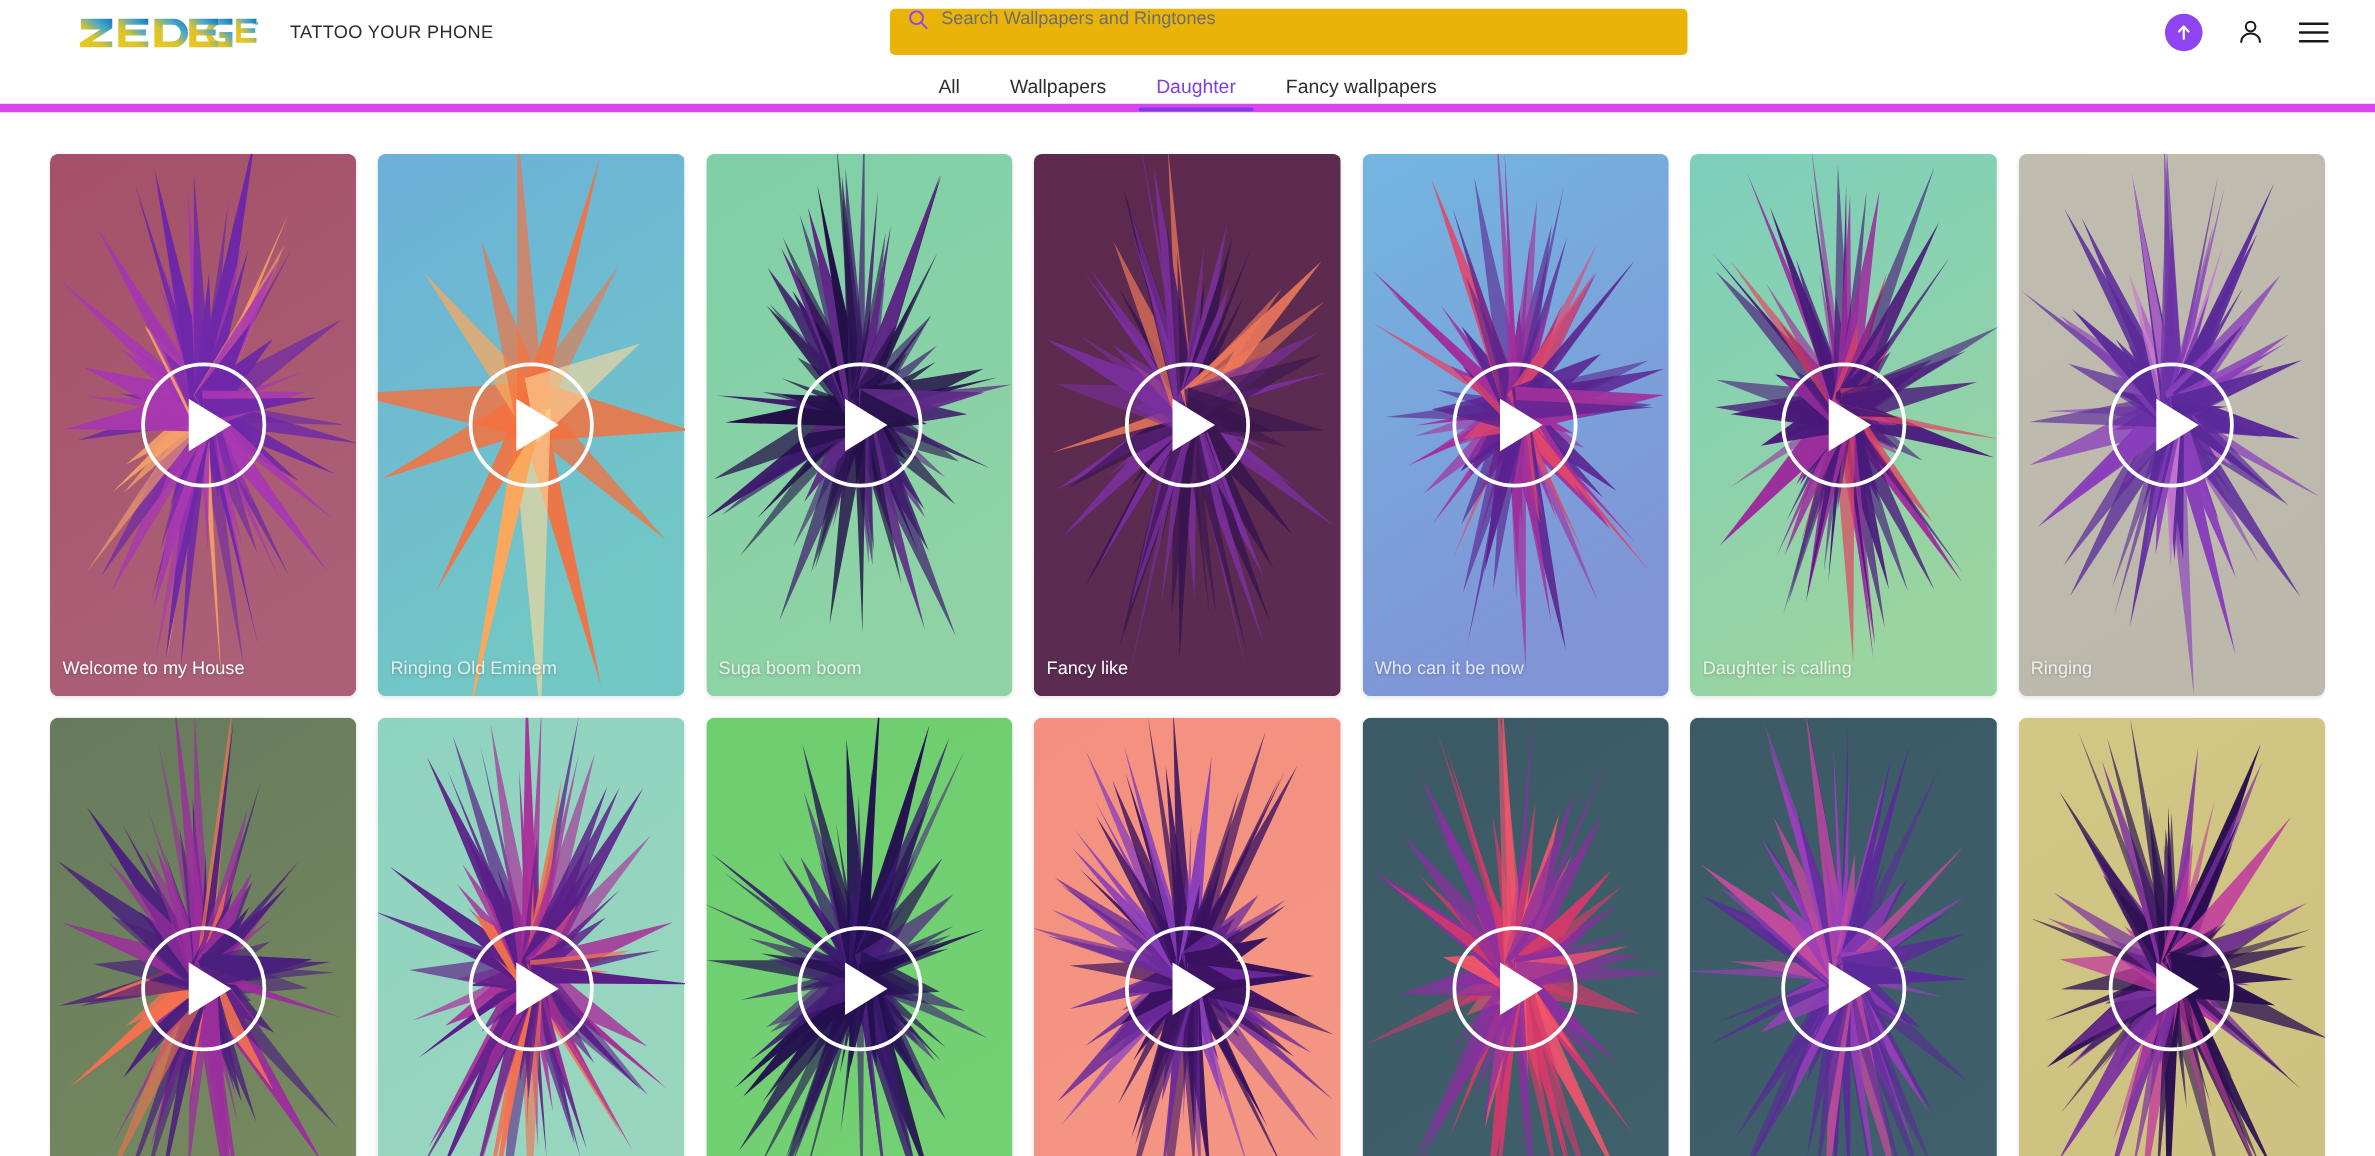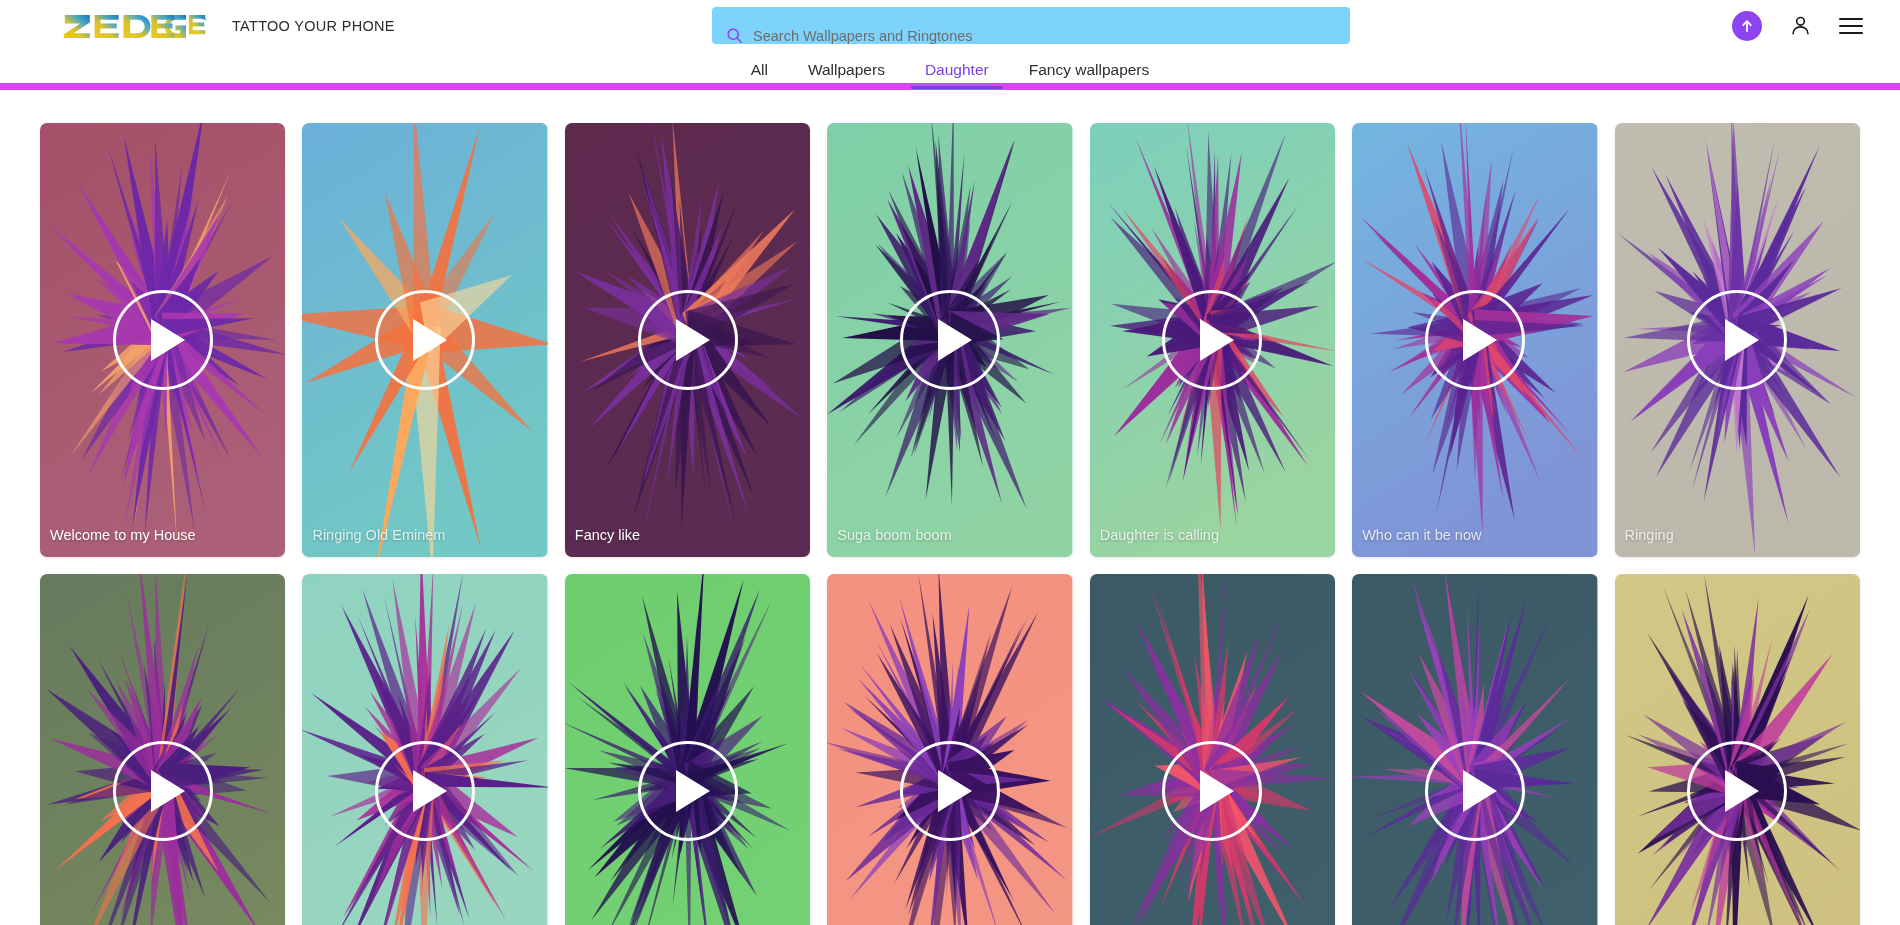--- a/index.html
+++ b/index.html
@@ -45,25 +45,25 @@
   .search-wrap {
     position: absolute;
     left: 712px;
     top: 7px;
     width: 638px;
     height: 37px;
   }
   .search-box {
     width: 100%;
     height: 100%;
-    background: #7dd3fc;
+    background: #eab308;
     border: none;
     border-radius: 4px;
     display: flex;
-    align-items: flex-end;
+    align-items: flex-start;
     padding-left: 14px;
   }
   .search-icon { flex: 0 0 auto; display:block; width:17px; height:17px; }
   .search-input {
     border: none;
     outline: none;
     background: transparent;
     font-family: "Liberation Sans", sans-serif;
     font-size: 14.5px;
     color: #5e5e5e;
@@ -392,20 +392,115 @@
         </div>
         <div class="play">
           <span class="tri"></span>
         </div>
         <div class="card-title faded">Ringing Old Eminem</div>
       </div>
       <div class="card">
         <div class="card-art">
           <svg viewBox="0 0 100 110" preserveAspectRatio="none">
             <defs>
+              <linearGradient id="bg3" x1="0" y1="0" x2="0.35" y2="1">
+                <stop offset="0%" stop-color="#7fcfa8"></stop>
+                <stop offset="100%" stop-color="#8fd3a5"></stop>
+              </linearGradient>
+            </defs>
+            <rect width="100" height="110" fill="url(#bg3)"></rect>
+            <path d="M49.9 56.4 L85.1 52.8 L50.1 47.6 Z" fill="#3d1a6b" opacity="0.87"></path>
+            <path d="M48.8 56.6 L82.4 62.4 L51.2 47.4 Z" fill="#221046" opacity="0.59"></path>
+            <path d="M49.1 54.4 L77.9 65.6 L50.9 49.6 Z" fill="#5e2a86" opacity="0.64"></path>
+            <path d="M49.7 53.3 L92.4 63.7 L50.3 50.7 Z" fill="#3d1a6b" opacity="0.85"></path>
+            <path d="M48.4 55.3 L81.2 71.1 L51.6 48.7 Z" fill="#221046" opacity="0.69"></path>
+            <path d="M48.0 55.8 L65.0 61.9 L52.0 48.2 Z" fill="#221046" opacity="0.91"></path>
+            <path d="M47.6 55.0 L71.4 73.8 L52.4 49.0 Z" fill="#5e2a86" opacity="0.74"></path>
+            <path d="M47.9 54.7 L71.2 72.2 L52.1 49.3 Z" fill="#3d1a6b" opacity="0.86"></path>
+            <path d="M46.8 55.1 L72.5 80.5 L53.2 48.9 Z" fill="#3d1a6b" opacity="0.85"></path>
+            <path d="M48.9 52.9 L69.1 80.8 L51.1 51.1 Z" fill="#3d1a6b" opacity="1.00"></path>
+            <path d="M46.8 54.8 L81.4 97.9 L53.2 49.2 Z" fill="#3d1a6b" opacity="0.71"></path>
+            <path d="M47.0 53.8 L71.3 96.5 L53.0 50.2 Z" fill="#5e2a86" opacity="0.90"></path>
+            <path d="M48.7 52.6 L57.4 70.6 L51.3 51.4 Z" fill="#221046" opacity="0.83"></path>
+            <path d="M47.4 53.3 L63.6 87.2 L52.6 50.7 Z" fill="#221046" opacity="0.70"></path>
+            <path d="M48.4 52.6 L55.0 69.1 L51.6 51.4 Z" fill="#5e2a86" opacity="0.67"></path>
+            <path d="M45.9 52.7 L54.2 83.5 L54.1 51.3 Z" fill="#3d1a6b" opacity="0.68"></path>
+            <path d="M46.8 52.4 L51.8 70.6 L53.2 51.6 Z" fill="#5e2a86" opacity="0.86"></path>
+            <path d="M47.3 52.6 L54.7 80.6 L52.7 51.4 Z" fill="#3d1a6b" opacity="0.64"></path>
+            <path d="M47.1 52.3 L53.0 83.3 L52.9 51.7 Z" fill="#5e2a86" opacity="0.59"></path>
+            <path d="M47.9 52.1 L50.9 97.1 L52.1 51.9 Z" fill="#221046" opacity="0.81"></path>
+            <path d="M46.6 51.0 L40.2 95.4 L53.4 53.0 Z" fill="#221046" opacity="0.82"></path>
+            <path d="M48.5 51.4 L43.3 73.5 L51.5 52.6 Z" fill="#3d1a6b" opacity="0.59"></path>
+            <path d="M47.2 50.4 L35.5 84.1 L52.8 53.6 Z" fill="#221046" opacity="0.59"></path>
+            <path d="M49.1 51.6 L41.1 76.2 L50.9 52.4 Z" fill="#5e2a86" opacity="0.85"></path>
+            <path d="M47.0 49.7 L23.8 94.7 L53.0 54.3 Z" fill="#3d1a6b" opacity="0.72"></path>
+            <path d="M47.2 50.3 L34.2 84.9 L52.8 53.7 Z" fill="#221046" opacity="0.65"></path>
+            <path d="M48.3 50.8 L40.6 68.1 L51.7 53.2 Z" fill="#3d1a6b" opacity="0.74"></path>
+            <path d="M47.9 50.0 L28.3 79.8 L52.1 54.0 Z" fill="#3d1a6b" opacity="0.60"></path>
+            <path d="M48.6 49.6 L10.9 81.6 L51.4 54.4 Z" fill="#221046" opacity="0.60"></path>
+            <path d="M47.5 49.0 L31.9 70.6 L52.5 55.0 Z" fill="#5e2a86" opacity="0.95"></path>
+            <path d="M48.7 49.6 L31.6 65.0 L51.3 54.4 Z" fill="#3d1a6b" opacity="0.66"></path>
+            <path d="M49.2 50.5 L16.6 73.9 L50.8 53.5 Z" fill="#221046" opacity="0.89"></path>
+            <path d="M48.9 49.2 L5.0 73.3 L51.1 54.8 Z" fill="#3d1a6b" opacity="0.69"></path>
+            <path d="M48.8 48.7 L-0.0 73.9 L51.2 55.3 Z" fill="#3d1a6b" opacity="0.97"></path>
+            <path d="M49.0 47.8 L2.4 66.0 L51.0 56.2 Z" fill="#221046" opacity="0.74"></path>
+            <path d="M49.3 48.8 L33.4 56.6 L50.7 55.2 Z" fill="#5e2a86" opacity="0.83"></path>
+            <path d="M50.1 50.1 L32.0 51.2 L49.9 53.9 Z" fill="#221046" opacity="0.70"></path>
+            <path d="M49.8 48.7 L6.3 54.5 L50.2 55.3 Z" fill="#221046" opacity="1.00"></path>
+            <path d="M50.1 50.8 L3.6 49.0 L49.9 53.2 Z" fill="#3d1a6b" opacity="0.97"></path>
+            <path d="M50.2 50.1 L18.3 48.3 L49.8 53.9 Z" fill="#3d1a6b" opacity="0.73"></path>
+            <path d="M50.3 49.2 L24.6 48.8 L49.7 54.8 Z" fill="#221046" opacity="0.87"></path>
+            <path d="M50.2 50.9 L24.6 45.5 L49.8 53.1 Z" fill="#221046" opacity="0.74"></path>
+            <path d="M51.5 48.5 L29.7 41.3 L48.5 55.5 Z" fill="#221046" opacity="0.68"></path>
+            <path d="M51.5 49.3 L19.7 30.8 L48.5 54.7 Z" fill="#221046" opacity="0.82"></path>
+            <path d="M51.6 49.3 L20.6 30.4 L48.4 54.7 Z" fill="#3d1a6b" opacity="0.59"></path>
+            <path d="M52.7 48.9 L28.1 27.8 L47.3 55.1 Z" fill="#3d1a6b" opacity="1.00"></path>
+            <path d="M52.7 48.5 L20.0 23.1 L47.3 55.5 Z" fill="#3d1a6b" opacity="0.87"></path>
+            <path d="M52.7 49.3 L24.4 19.1 L47.3 54.7 Z" fill="#5e2a86" opacity="0.98"></path>
+            <path d="M52.5 49.5 L35.2 33.5 L47.5 54.5 Z" fill="#221046" opacity="0.89"></path>
+            <path d="M52.7 49.6 L25.0 17.0 L47.3 54.4 Z" fill="#221046" opacity="0.63"></path>
+            <path d="M53.1 50.1 L30.4 12.3 L46.9 53.9 Z" fill="#3d1a6b" opacity="0.68"></path>
+            <path d="M51.9 51.3 L38.1 11.8 L48.1 52.7 Z" fill="#221046" opacity="0.80"></path>
+            <path d="M53.9 50.0 L33.1 10.8 L46.1 54.0 Z" fill="#5e2a86" opacity="1.00"></path>
+            <path d="M52.6 51.0 L36.2 6.3 L47.4 53.0 Z" fill="#221046" opacity="0.98"></path>
+            <path d="M53.5 51.5 L44.2 4.5 L46.5 52.5 Z" fill="#221046" opacity="0.76"></path>
+            <path d="M53.5 51.6 L45.4 3.0 L46.5 52.4 Z" fill="#3d1a6b" opacity="0.73"></path>
+            <path d="M51.8 51.7 L42.3 -3.0 L48.2 52.3 Z" fill="#221046" opacity="0.66"></path>
+            <path d="M51.5 52.2 L56.0 7.4 L48.5 51.8 Z" fill="#3d1a6b" opacity="0.83"></path>
+            <path d="M51.7 52.1 L51.6 -8.2 L48.3 51.9 Z" fill="#3d1a6b" opacity="0.70"></path>
+            <path d="M54.0 53.5 L58.4 24.8 L46.0 50.5 Z" fill="#3d1a6b" opacity="0.60"></path>
+            <path d="M52.8 52.8 L58.5 15.8 L47.2 51.2 Z" fill="#221046" opacity="0.59"></path>
+            <path d="M52.1 52.7 L60.2 14.5 L47.9 51.3 Z" fill="#5e2a86" opacity="0.96"></path>
+            <path d="M52.9 54.1 L76.6 4.4 L47.1 49.9 Z" fill="#221046" opacity="0.83"></path>
+            <path d="M51.2 52.8 L62.5 27.2 L48.8 51.2 Z" fill="#5e2a86" opacity="0.94"></path>
+            <path d="M51.6 53.5 L68.9 27.8 L48.4 50.5 Z" fill="#221046" opacity="0.68"></path>
+            <path d="M52.8 53.9 L76.3 4.2 L47.2 50.1 Z" fill="#5e2a86" opacity="0.97"></path>
+            <path d="M53.1 54.6 L61.8 34.6 L46.9 49.4 Z" fill="#221046" opacity="0.65"></path>
+            <path d="M51.2 53.2 L75.4 20.0 L48.8 50.8 Z" fill="#221046" opacity="0.76"></path>
+            <path d="M52.4 55.6 L73.4 32.7 L47.6 48.4 Z" fill="#3d1a6b" opacity="0.63"></path>
+            <path d="M52.2 55.6 L65.5 40.3 L47.8 48.4 Z" fill="#221046" opacity="0.59"></path>
+            <path d="M50.5 52.8 L73.1 33.1 L49.5 51.2 Z" fill="#221046" opacity="0.80"></path>
+            <path d="M51.0 54.4 L75.3 38.9 L49.0 49.6 Z" fill="#3d1a6b" opacity="0.68"></path>
+            <path d="M50.6 53.8 L74.9 42.2 L49.4 50.2 Z" fill="#221046" opacity="0.80"></path>
+            <path d="M50.7 56.3 L90.4 43.6 L49.3 47.7 Z" fill="#221046" opacity="0.84"></path>
+            <path d="M50.2 54.5 L99.6 46.8 L49.8 49.5 Z" fill="#5e2a86" opacity="0.74"></path>
+            <path d="M50.1 53.1 L95.1 45.3 L49.9 50.9 Z" fill="#221046" opacity="0.89"></path>
+            <path d="M50.3 56.4 L90.7 48.4 L49.7 47.6 Z" fill="#5e2a86" opacity="0.91"></path>
+            <path d="M49.6 56.1 L71.9 54.8 L50.4 47.9 Z" fill="#221046" opacity="0.85"></path>
+          </svg>
+        </div>
+        <div class="play">
+          <span class="tri"></span>
+        </div>
+        <div class="card-title faded">Suga boom boom</div>
+      </div>
+      <div class="card">
+        <div class="card-art">
+          <svg viewBox="0 0 100 110" preserveAspectRatio="none">
+            <defs>
               <linearGradient id="bg4" x1="0" y1="0" x2="0.35" y2="1">
                 <stop offset="0%" stop-color="#5e2a4e"></stop>
                 <stop offset="100%" stop-color="#5b2b52"></stop>
               </linearGradient>
             </defs>
             <rect width="100" height="110" fill="url(#bg4)"></rect>
             <path d="M49.7 53.4 L76.3 60.2 L50.3 50.6 Z" fill="#7b2fa0" opacity="0.90"></path>
             <path d="M49.5 56.0 L78.2 56.4 L50.5 48.0 Z" fill="#3a1650" opacity="0.84"></path>
             <path d="M48.9 54.7 L97.8 75.5 L51.1 49.3 Z" fill="#7b2fa0" opacity="0.77"></path>
             <path d="M49.4 53.8 L85.5 67.7 L50.6 50.2 Z" fill="#7b2fa0" opacity="0.63"></path>
@@ -487,110 +582,110 @@
         </div>
         <div class="play">
           <span class="tri"></span>
         </div>
         <div class="card-title">Fancy like</div>
       </div>
       <div class="card">
         <div class="card-art">
           <svg viewBox="0 0 100 110" preserveAspectRatio="none">
             <defs>
-              <linearGradient id="bg3" x1="0" y1="0" x2="0.35" y2="1">
-                <stop offset="0%" stop-color="#7fcfa8"></stop>
-                <stop offset="100%" stop-color="#8fd3a5"></stop>
+              <linearGradient id="bg5" x1="0" y1="0" x2="0.35" y2="1">
+                <stop offset="0%" stop-color="#73b6e0"></stop>
+                <stop offset="100%" stop-color="#8094d6"></stop>
               </linearGradient>
             </defs>
-            <rect width="100" height="110" fill="url(#bg3)"></rect>
-            <path d="M49.9 56.4 L85.1 52.8 L50.1 47.6 Z" fill="#3d1a6b" opacity="0.87"></path>
-            <path d="M48.8 56.6 L82.4 62.4 L51.2 47.4 Z" fill="#221046" opacity="0.59"></path>
-            <path d="M49.1 54.4 L77.9 65.6 L50.9 49.6 Z" fill="#5e2a86" opacity="0.64"></path>
-            <path d="M49.7 53.3 L92.4 63.7 L50.3 50.7 Z" fill="#3d1a6b" opacity="0.85"></path>
-            <path d="M48.4 55.3 L81.2 71.1 L51.6 48.7 Z" fill="#221046" opacity="0.69"></path>
-            <path d="M48.0 55.8 L65.0 61.9 L52.0 48.2 Z" fill="#221046" opacity="0.91"></path>
-            <path d="M47.6 55.0 L71.4 73.8 L52.4 49.0 Z" fill="#5e2a86" opacity="0.74"></path>
-            <path d="M47.9 54.7 L71.2 72.2 L52.1 49.3 Z" fill="#3d1a6b" opacity="0.86"></path>
-            <path d="M46.8 55.1 L72.5 80.5 L53.2 48.9 Z" fill="#3d1a6b" opacity="0.85"></path>
-            <path d="M48.9 52.9 L69.1 80.8 L51.1 51.1 Z" fill="#3d1a6b" opacity="1.00"></path>
-            <path d="M46.8 54.8 L81.4 97.9 L53.2 49.2 Z" fill="#3d1a6b" opacity="0.71"></path>
-            <path d="M47.0 53.8 L71.3 96.5 L53.0 50.2 Z" fill="#5e2a86" opacity="0.90"></path>
-            <path d="M48.7 52.6 L57.4 70.6 L51.3 51.4 Z" fill="#221046" opacity="0.83"></path>
-            <path d="M47.4 53.3 L63.6 87.2 L52.6 50.7 Z" fill="#221046" opacity="0.70"></path>
-            <path d="M48.4 52.6 L55.0 69.1 L51.6 51.4 Z" fill="#5e2a86" opacity="0.67"></path>
-            <path d="M45.9 52.7 L54.2 83.5 L54.1 51.3 Z" fill="#3d1a6b" opacity="0.68"></path>
-            <path d="M46.8 52.4 L51.8 70.6 L53.2 51.6 Z" fill="#5e2a86" opacity="0.86"></path>
-            <path d="M47.3 52.6 L54.7 80.6 L52.7 51.4 Z" fill="#3d1a6b" opacity="0.64"></path>
-            <path d="M47.1 52.3 L53.0 83.3 L52.9 51.7 Z" fill="#5e2a86" opacity="0.59"></path>
-            <path d="M47.9 52.1 L50.9 97.1 L52.1 51.9 Z" fill="#221046" opacity="0.81"></path>
-            <path d="M46.6 51.0 L40.2 95.4 L53.4 53.0 Z" fill="#221046" opacity="0.82"></path>
-            <path d="M48.5 51.4 L43.3 73.5 L51.5 52.6 Z" fill="#3d1a6b" opacity="0.59"></path>
-            <path d="M47.2 50.4 L35.5 84.1 L52.8 53.6 Z" fill="#221046" opacity="0.59"></path>
-            <path d="M49.1 51.6 L41.1 76.2 L50.9 52.4 Z" fill="#5e2a86" opacity="0.85"></path>
-            <path d="M47.0 49.7 L23.8 94.7 L53.0 54.3 Z" fill="#3d1a6b" opacity="0.72"></path>
-            <path d="M47.2 50.3 L34.2 84.9 L52.8 53.7 Z" fill="#221046" opacity="0.65"></path>
-            <path d="M48.3 50.8 L40.6 68.1 L51.7 53.2 Z" fill="#3d1a6b" opacity="0.74"></path>
-            <path d="M47.9 50.0 L28.3 79.8 L52.1 54.0 Z" fill="#3d1a6b" opacity="0.60"></path>
-            <path d="M48.6 49.6 L10.9 81.6 L51.4 54.4 Z" fill="#221046" opacity="0.60"></path>
-            <path d="M47.5 49.0 L31.9 70.6 L52.5 55.0 Z" fill="#5e2a86" opacity="0.95"></path>
-            <path d="M48.7 49.6 L31.6 65.0 L51.3 54.4 Z" fill="#3d1a6b" opacity="0.66"></path>
-            <path d="M49.2 50.5 L16.6 73.9 L50.8 53.5 Z" fill="#221046" opacity="0.89"></path>
-            <path d="M48.9 49.2 L5.0 73.3 L51.1 54.8 Z" fill="#3d1a6b" opacity="0.69"></path>
-            <path d="M48.8 48.7 L-0.0 73.9 L51.2 55.3 Z" fill="#3d1a6b" opacity="0.97"></path>
-            <path d="M49.0 47.8 L2.4 66.0 L51.0 56.2 Z" fill="#221046" opacity="0.74"></path>
-            <path d="M49.3 48.8 L33.4 56.6 L50.7 55.2 Z" fill="#5e2a86" opacity="0.83"></path>
-            <path d="M50.1 50.1 L32.0 51.2 L49.9 53.9 Z" fill="#221046" opacity="0.70"></path>
-            <path d="M49.8 48.7 L6.3 54.5 L50.2 55.3 Z" fill="#221046" opacity="1.00"></path>
-            <path d="M50.1 50.8 L3.6 49.0 L49.9 53.2 Z" fill="#3d1a6b" opacity="0.97"></path>
-            <path d="M50.2 50.1 L18.3 48.3 L49.8 53.9 Z" fill="#3d1a6b" opacity="0.73"></path>
-            <path d="M50.3 49.2 L24.6 48.8 L49.7 54.8 Z" fill="#221046" opacity="0.87"></path>
-            <path d="M50.2 50.9 L24.6 45.5 L49.8 53.1 Z" fill="#221046" opacity="0.74"></path>
-            <path d="M51.5 48.5 L29.7 41.3 L48.5 55.5 Z" fill="#221046" opacity="0.68"></path>
-            <path d="M51.5 49.3 L19.7 30.8 L48.5 54.7 Z" fill="#221046" opacity="0.82"></path>
-            <path d="M51.6 49.3 L20.6 30.4 L48.4 54.7 Z" fill="#3d1a6b" opacity="0.59"></path>
-            <path d="M52.7 48.9 L28.1 27.8 L47.3 55.1 Z" fill="#3d1a6b" opacity="1.00"></path>
-            <path d="M52.7 48.5 L20.0 23.1 L47.3 55.5 Z" fill="#3d1a6b" opacity="0.87"></path>
-            <path d="M52.7 49.3 L24.4 19.1 L47.3 54.7 Z" fill="#5e2a86" opacity="0.98"></path>
-            <path d="M52.5 49.5 L35.2 33.5 L47.5 54.5 Z" fill="#221046" opacity="0.89"></path>
-            <path d="M52.7 49.6 L25.0 17.0 L47.3 54.4 Z" fill="#221046" opacity="0.63"></path>
-            <path d="M53.1 50.1 L30.4 12.3 L46.9 53.9 Z" fill="#3d1a6b" opacity="0.68"></path>
-            <path d="M51.9 51.3 L38.1 11.8 L48.1 52.7 Z" fill="#221046" opacity="0.80"></path>
-            <path d="M53.9 50.0 L33.1 10.8 L46.1 54.0 Z" fill="#5e2a86" opacity="1.00"></path>
-            <path d="M52.6 51.0 L36.2 6.3 L47.4 53.0 Z" fill="#221046" opacity="0.98"></path>
-            <path d="M53.5 51.5 L44.2 4.5 L46.5 52.5 Z" fill="#221046" opacity="0.76"></path>
-            <path d="M53.5 51.6 L45.4 3.0 L46.5 52.4 Z" fill="#3d1a6b" opacity="0.73"></path>
-            <path d="M51.8 51.7 L42.3 -3.0 L48.2 52.3 Z" fill="#221046" opacity="0.66"></path>
-            <path d="M51.5 52.2 L56.0 7.4 L48.5 51.8 Z" fill="#3d1a6b" opacity="0.83"></path>
-            <path d="M51.7 52.1 L51.6 -8.2 L48.3 51.9 Z" fill="#3d1a6b" opacity="0.70"></path>
-            <path d="M54.0 53.5 L58.4 24.8 L46.0 50.5 Z" fill="#3d1a6b" opacity="0.60"></path>
-            <path d="M52.8 52.8 L58.5 15.8 L47.2 51.2 Z" fill="#221046" opacity="0.59"></path>
-            <path d="M52.1 52.7 L60.2 14.5 L47.9 51.3 Z" fill="#5e2a86" opacity="0.96"></path>
-            <path d="M52.9 54.1 L76.6 4.4 L47.1 49.9 Z" fill="#221046" opacity="0.83"></path>
-            <path d="M51.2 52.8 L62.5 27.2 L48.8 51.2 Z" fill="#5e2a86" opacity="0.94"></path>
-            <path d="M51.6 53.5 L68.9 27.8 L48.4 50.5 Z" fill="#221046" opacity="0.68"></path>
-            <path d="M52.8 53.9 L76.3 4.2 L47.2 50.1 Z" fill="#5e2a86" opacity="0.97"></path>
-            <path d="M53.1 54.6 L61.8 34.6 L46.9 49.4 Z" fill="#221046" opacity="0.65"></path>
-            <path d="M51.2 53.2 L75.4 20.0 L48.8 50.8 Z" fill="#221046" opacity="0.76"></path>
-            <path d="M52.4 55.6 L73.4 32.7 L47.6 48.4 Z" fill="#3d1a6b" opacity="0.63"></path>
-            <path d="M52.2 55.6 L65.5 40.3 L47.8 48.4 Z" fill="#221046" opacity="0.59"></path>
-            <path d="M50.5 52.8 L73.1 33.1 L49.5 51.2 Z" fill="#221046" opacity="0.80"></path>
-            <path d="M51.0 54.4 L75.3 38.9 L49.0 49.6 Z" fill="#3d1a6b" opacity="0.68"></path>
-            <path d="M50.6 53.8 L74.9 42.2 L49.4 50.2 Z" fill="#221046" opacity="0.80"></path>
-            <path d="M50.7 56.3 L90.4 43.6 L49.3 47.7 Z" fill="#221046" opacity="0.84"></path>
-            <path d="M50.2 54.5 L99.6 46.8 L49.8 49.5 Z" fill="#5e2a86" opacity="0.74"></path>
-            <path d="M50.1 53.1 L95.1 45.3 L49.9 50.9 Z" fill="#221046" opacity="0.89"></path>
-            <path d="M50.3 56.4 L90.7 48.4 L49.7 47.6 Z" fill="#5e2a86" opacity="0.91"></path>
-            <path d="M49.6 56.1 L71.9 54.8 L50.4 47.9 Z" fill="#221046" opacity="0.85"></path>
+            <rect width="100" height="110" fill="url(#bg5)"></rect>
+            <path d="M49.6 54.2 L69.1 56.8 L50.4 49.8 Z" fill="#a3309c" opacity="0.93"></path>
+            <path d="M49.1 55.2 L72.2 59.6 L50.9 48.8 Z" fill="#a3309c" opacity="0.67"></path>
+            <path d="M48.8 55.1 L82.9 68.4 L51.2 48.9 Z" fill="#5a2390" opacity="0.90"></path>
+            <path d="M48.8 54.3 L78.6 69.8 L51.2 49.7 Z" fill="#5a2390" opacity="0.83"></path>
+            <path d="M47.7 55.6 L80.7 76.1 L52.3 48.4 Z" fill="#a3309c" opacity="0.92"></path>
+            <path d="M48.3 54.6 L71.2 69.3 L51.7 49.4 Z" fill="#e2466a" opacity="0.95"></path>
+            <path d="M49.5 52.9 L89.0 78.9 L50.5 51.1 Z" fill="#a3309c" opacity="0.91"></path>
+            <path d="M49.4 52.9 L93.7 84.8 L50.6 51.1 Z" fill="#e2466a" opacity="0.95"></path>
+            <path d="M48.3 53.4 L76.8 90.9 L51.7 50.6 Z" fill="#a3309c" opacity="0.64"></path>
+            <path d="M48.8 52.9 L63.4 74.3 L51.2 51.1 Z" fill="#a3309c" opacity="0.79"></path>
+            <path d="M49.1 52.8 L72.1 80.8 L50.9 51.2 Z" fill="#e2466a" opacity="0.77"></path>
+            <path d="M49.0 52.7 L58.7 67.1 L51.0 51.3 Z" fill="#a3309c" opacity="0.84"></path>
+            <path d="M46.2 53.6 L66.3 100.7 L53.8 50.4 Z" fill="#5a2390" opacity="0.90"></path>
+            <path d="M48.8 52.6 L59.3 75.0 L51.2 51.4 Z" fill="#a3309c" opacity="0.85"></path>
+            <path d="M46.4 53.5 L57.8 74.9 L53.6 50.5 Z" fill="#e2466a" opacity="0.75"></path>
+            <path d="M47.8 52.7 L61.6 95.2 L52.2 51.3 Z" fill="#a3309c" opacity="0.87"></path>
+            <path d="M48.3 52.2 L52.1 76.2 L51.7 51.8 Z" fill="#5a2390" opacity="0.80"></path>
+            <path d="M46.6 52.0 L50.2 81.8 L53.4 52.0 Z" fill="#5a2390" opacity="0.82"></path>
+            <path d="M46.7 52.3 L53.2 104.2 L53.3 51.7 Z" fill="#a3309c" opacity="0.74"></path>
+            <path d="M47.3 52.0 L50.1 90.5 L52.7 52.0 Z" fill="#a3309c" opacity="0.65"></path>
+            <path d="M46.5 51.1 L42.6 88.4 L53.5 52.9 Z" fill="#5a2390" opacity="0.66"></path>
+            <path d="M46.3 50.5 L39.8 84.7 L53.7 53.5 Z" fill="#5a2390" opacity="0.96"></path>
+            <path d="M49.1 51.4 L38.0 77.7 L50.9 52.6 Z" fill="#a3309c" opacity="0.87"></path>
+            <path d="M48.8 51.5 L34.2 99.4 L51.2 52.5 Z" fill="#5a2390" opacity="0.74"></path>
+            <path d="M49.2 51.3 L29.4 82.2 L50.8 52.7 Z" fill="#e2466a" opacity="0.72"></path>
+            <path d="M46.5 49.9 L32.7 89.1 L53.5 54.1 Z" fill="#5a2390" opacity="0.64"></path>
+            <path d="M47.2 49.3 L32.1 75.3 L52.8 54.7 Z" fill="#5a2390" opacity="0.67"></path>
+            <path d="M48.9 50.5 L33.4 66.7 L51.1 53.5 Z" fill="#5a2390" opacity="0.90"></path>
+            <path d="M49.1 50.6 L22.9 75.0 L50.9 53.4 Z" fill="#a3309c" opacity="0.85"></path>
+            <path d="M47.8 48.0 L31.9 64.5 L52.2 56.0 Z" fill="#5a2390" opacity="0.90"></path>
+            <path d="M48.7 49.1 L20.0 68.9 L51.3 54.9 Z" fill="#a3309c" opacity="0.69"></path>
+            <path d="M47.5 48.2 L34.8 64.7 L52.5 55.8 Z" fill="#5a2390" opacity="0.67"></path>
+            <path d="M49.2 48.8 L21.4 61.0 L50.8 55.2 Z" fill="#a3309c" opacity="0.63"></path>
+            <path d="M49.6 50.5 L15.0 63.2 L50.4 53.5 Z" fill="#a3309c" opacity="0.98"></path>
+            <path d="M49.7 49.8 L17.0 57.3 L50.3 54.2 Z" fill="#a3309c" opacity="0.58"></path>
+            <path d="M48.9 47.8 L32.7 57.9 L51.1 56.2 Z" fill="#e2466a" opacity="0.73"></path>
+            <path d="M49.9 51.0 L17.4 55.1 L50.1 53.0 Z" fill="#a3309c" opacity="0.94"></path>
+            <path d="M49.9 49.7 L7.6 53.4 L50.1 54.3 Z" fill="#5a2390" opacity="0.61"></path>
+            <path d="M50.0 47.7 L22.6 51.8 L50.0 56.3 Z" fill="#5a2390" opacity="0.81"></path>
+            <path d="M50.3 50.0 L24.4 47.9 L49.7 54.0 Z" fill="#5a2390" opacity="0.63"></path>
+            <path d="M50.4 50.6 L3.4 34.3 L49.6 53.4 Z" fill="#e2466a" opacity="0.78"></path>
+            <path d="M51.0 48.9 L28.5 43.0 L49.0 55.1 Z" fill="#a3309c" opacity="0.92"></path>
+            <path d="M51.8 47.7 L32.8 43.2 L48.2 56.3 Z" fill="#5a2390" opacity="0.91"></path>
+            <path d="M51.1 48.5 L32.1 44.7 L48.9 55.5 Z" fill="#e2466a" opacity="0.73"></path>
+            <path d="M50.7 50.4 L9.4 28.1 L49.3 53.6 Z" fill="#5a2390" opacity="0.67"></path>
+            <path d="M50.8 50.3 L3.3 23.7 L49.2 53.7 Z" fill="#a3309c" opacity="0.98"></path>
+            <path d="M51.0 50.5 L25.5 30.7 L49.0 53.5 Z" fill="#a3309c" opacity="0.89"></path>
+            <path d="M52.2 49.1 L32.3 35.0 L47.8 54.9 Z" fill="#5a2390" opacity="0.93"></path>
+            <path d="M51.2 51.1 L40.1 35.8 L48.8 52.9 Z" fill="#5a2390" opacity="0.87"></path>
+            <path d="M52.8 49.9 L22.4 5.0 L47.2 54.1 Z" fill="#e2466a" opacity="0.89"></path>
+            <path d="M51.7 50.9 L33.2 18.4 L48.3 53.1 Z" fill="#e2466a" opacity="0.90"></path>
+            <path d="M53.0 49.7 L33.7 24.8 L47.0 54.3 Z" fill="#5a2390" opacity="0.62"></path>
+            <path d="M51.8 50.9 L29.4 11.1 L48.2 53.1 Z" fill="#5a2390" opacity="0.75"></path>
+            <path d="M54.0 50.6 L36.4 4.7 L46.0 53.4 Z" fill="#5a2390" opacity="0.60"></path>
+            <path d="M51.7 51.8 L43.3 -7.6 L48.3 52.2 Z" fill="#a3309c" opacity="0.69"></path>
+            <path d="M51.2 51.9 L46.3 -0.8 L48.8 52.1 Z" fill="#a3309c" opacity="0.95"></path>
+            <path d="M53.8 52.3 L51.2 31.5 L46.2 51.7 Z" fill="#5a2390" opacity="0.93"></path>
+            <path d="M52.8 51.8 L48.6 32.2 L47.2 52.2 Z" fill="#a3309c" opacity="0.68"></path>
+            <path d="M51.2 52.2 L54.6 17.2 L48.8 51.8 Z" fill="#5a2390" opacity="0.66"></path>
+            <path d="M54.0 53.6 L61.7 14.4 L46.0 50.4 Z" fill="#5a2390" opacity="0.65"></path>
+            <path d="M53.7 52.7 L56.9 9.3 L46.3 51.3 Z" fill="#a3309c" opacity="0.64"></path>
+            <path d="M52.1 53.2 L66.7 16.9 L47.9 50.8 Z" fill="#5a2390" opacity="0.77"></path>
+            <path d="M52.2 53.5 L61.7 29.7 L47.8 50.5 Z" fill="#a3309c" opacity="0.63"></path>
+            <path d="M51.4 52.6 L65.8 6.2 L48.6 51.4 Z" fill="#5a2390" opacity="0.60"></path>
+            <path d="M51.2 53.0 L65.4 30.3 L48.8 51.0 Z" fill="#a3309c" opacity="0.90"></path>
+            <path d="M51.8 53.7 L63.9 32.7 L48.2 50.3 Z" fill="#5a2390" opacity="0.92"></path>
+            <path d="M52.2 54.6 L76.3 24.1 L47.8 49.4 Z" fill="#5a2390" opacity="0.59"></path>
+            <path d="M51.8 53.7 L76.6 18.1 L48.2 50.3 Z" fill="#e2466a" opacity="0.64"></path>
+            <path d="M52.8 55.2 L75.8 24.0 L47.2 48.8 Z" fill="#e2466a" opacity="0.71"></path>
+            <path d="M51.3 53.9 L65.4 39.5 L48.7 50.1 Z" fill="#a3309c" opacity="0.66"></path>
+            <path d="M51.0 53.6 L88.8 21.6 L49.0 50.4 Z" fill="#5a2390" opacity="0.89"></path>
+            <path d="M51.5 56.5 L77.7 40.6 L48.5 47.5 Z" fill="#5a2390" opacity="0.87"></path>
+            <path d="M50.4 54.4 L82.7 44.9 L49.6 49.6 Z" fill="#5a2390" opacity="0.82"></path>
+            <path d="M50.5 55.8 L98.4 43.6 L49.5 48.2 Z" fill="#5a2390" opacity="0.83"></path>
+            <path d="M50.7 55.8 L93.2 41.9 L49.3 48.2 Z" fill="#5a2390" opacity="0.59"></path>
+            <path d="M50.1 55.9 L94.4 50.9 L49.9 48.1 Z" fill="#5a2390" opacity="0.71"></path>
+            <path d="M50.2 56.8 L98.3 48.9 L49.8 47.2 Z" fill="#a3309c" opacity="0.93"></path>
+            <path d="M50.0 54.1 L95.0 51.4 L50.0 49.9 Z" fill="#5a2390" opacity="0.76"></path>
           </svg>
         </div>
         <div class="play">
           <span class="tri"></span>
         </div>
-        <div class="card-title faded">Suga boom boom</div>
+        <div class="card-title faded">Who can it be now</div>
       </div>
       <div class="card">
         <div class="card-art">
           <svg viewBox="0 0 100 110" preserveAspectRatio="none">
             <defs>
               <linearGradient id="bg6" x1="0" y1="0" x2="0.35" y2="1">
                 <stop offset="0%" stop-color="#7ccfbc"></stop>
                 <stop offset="100%" stop-color="#9ad4a0"></stop>
               </linearGradient>
             </defs>
@@ -672,115 +767,20 @@
             <path d="M50.6 54.6 L89.9 40.0 L49.4 49.4 Z" fill="#4a1a7a" opacity="0.73"></path>
             <path d="M50.3 55.3 L93.6 46.3 L49.7 48.7 Z" fill="#4a1a7a" opacity="0.82"></path>
             <path d="M49.9 53.1 L101.9 58.0 L50.1 50.9 Z" fill="#e0455f" opacity="0.72"></path>
             <path d="M49.9 53.1 L68.4 53.5 L50.1 50.9 Z" fill="#4a1a7a" opacity="0.92"></path>
           </svg>
         </div>
         <div class="play">
           <span class="tri"></span>
         </div>
         <div class="card-title faded">Daughter is calling</div>
-      </div>
-      <div class="card">
-        <div class="card-art">
-          <svg viewBox="0 0 100 110" preserveAspectRatio="none">
-            <defs>
-              <linearGradient id="bg5" x1="0" y1="0" x2="0.35" y2="1">
-                <stop offset="0%" stop-color="#73b6e0"></stop>
-                <stop offset="100%" stop-color="#8094d6"></stop>
-              </linearGradient>
-            </defs>
-            <rect width="100" height="110" fill="url(#bg5)"></rect>
-            <path d="M49.6 54.2 L69.1 56.8 L50.4 49.8 Z" fill="#a3309c" opacity="0.93"></path>
-            <path d="M49.1 55.2 L72.2 59.6 L50.9 48.8 Z" fill="#a3309c" opacity="0.67"></path>
-            <path d="M48.8 55.1 L82.9 68.4 L51.2 48.9 Z" fill="#5a2390" opacity="0.90"></path>
-            <path d="M48.8 54.3 L78.6 69.8 L51.2 49.7 Z" fill="#5a2390" opacity="0.83"></path>
-            <path d="M47.7 55.6 L80.7 76.1 L52.3 48.4 Z" fill="#a3309c" opacity="0.92"></path>
-            <path d="M48.3 54.6 L71.2 69.3 L51.7 49.4 Z" fill="#e2466a" opacity="0.95"></path>
-            <path d="M49.5 52.9 L89.0 78.9 L50.5 51.1 Z" fill="#a3309c" opacity="0.91"></path>
-            <path d="M49.4 52.9 L93.7 84.8 L50.6 51.1 Z" fill="#e2466a" opacity="0.95"></path>
-            <path d="M48.3 53.4 L76.8 90.9 L51.7 50.6 Z" fill="#a3309c" opacity="0.64"></path>
-            <path d="M48.8 52.9 L63.4 74.3 L51.2 51.1 Z" fill="#a3309c" opacity="0.79"></path>
-            <path d="M49.1 52.8 L72.1 80.8 L50.9 51.2 Z" fill="#e2466a" opacity="0.77"></path>
-            <path d="M49.0 52.7 L58.7 67.1 L51.0 51.3 Z" fill="#a3309c" opacity="0.84"></path>
-            <path d="M46.2 53.6 L66.3 100.7 L53.8 50.4 Z" fill="#5a2390" opacity="0.90"></path>
-            <path d="M48.8 52.6 L59.3 75.0 L51.2 51.4 Z" fill="#a3309c" opacity="0.85"></path>
-            <path d="M46.4 53.5 L57.8 74.9 L53.6 50.5 Z" fill="#e2466a" opacity="0.75"></path>
-            <path d="M47.8 52.7 L61.6 95.2 L52.2 51.3 Z" fill="#a3309c" opacity="0.87"></path>
-            <path d="M48.3 52.2 L52.1 76.2 L51.7 51.8 Z" fill="#5a2390" opacity="0.80"></path>
-            <path d="M46.6 52.0 L50.2 81.8 L53.4 52.0 Z" fill="#5a2390" opacity="0.82"></path>
-            <path d="M46.7 52.3 L53.2 104.2 L53.3 51.7 Z" fill="#a3309c" opacity="0.74"></path>
-            <path d="M47.3 52.0 L50.1 90.5 L52.7 52.0 Z" fill="#a3309c" opacity="0.65"></path>
-            <path d="M46.5 51.1 L42.6 88.4 L53.5 52.9 Z" fill="#5a2390" opacity="0.66"></path>
-            <path d="M46.3 50.5 L39.8 84.7 L53.7 53.5 Z" fill="#5a2390" opacity="0.96"></path>
-            <path d="M49.1 51.4 L38.0 77.7 L50.9 52.6 Z" fill="#a3309c" opacity="0.87"></path>
-            <path d="M48.8 51.5 L34.2 99.4 L51.2 52.5 Z" fill="#5a2390" opacity="0.74"></path>
-            <path d="M49.2 51.3 L29.4 82.2 L50.8 52.7 Z" fill="#e2466a" opacity="0.72"></path>
-            <path d="M46.5 49.9 L32.7 89.1 L53.5 54.1 Z" fill="#5a2390" opacity="0.64"></path>
-            <path d="M47.2 49.3 L32.1 75.3 L52.8 54.7 Z" fill="#5a2390" opacity="0.67"></path>
-            <path d="M48.9 50.5 L33.4 66.7 L51.1 53.5 Z" fill="#5a2390" opacity="0.90"></path>
-            <path d="M49.1 50.6 L22.9 75.0 L50.9 53.4 Z" fill="#a3309c" opacity="0.85"></path>
-            <path d="M47.8 48.0 L31.9 64.5 L52.2 56.0 Z" fill="#5a2390" opacity="0.90"></path>
-            <path d="M48.7 49.1 L20.0 68.9 L51.3 54.9 Z" fill="#a3309c" opacity="0.69"></path>
-            <path d="M47.5 48.2 L34.8 64.7 L52.5 55.8 Z" fill="#5a2390" opacity="0.67"></path>
-            <path d="M49.2 48.8 L21.4 61.0 L50.8 55.2 Z" fill="#a3309c" opacity="0.63"></path>
-            <path d="M49.6 50.5 L15.0 63.2 L50.4 53.5 Z" fill="#a3309c" opacity="0.98"></path>
-            <path d="M49.7 49.8 L17.0 57.3 L50.3 54.2 Z" fill="#a3309c" opacity="0.58"></path>
-            <path d="M48.9 47.8 L32.7 57.9 L51.1 56.2 Z" fill="#e2466a" opacity="0.73"></path>
-            <path d="M49.9 51.0 L17.4 55.1 L50.1 53.0 Z" fill="#a3309c" opacity="0.94"></path>
-            <path d="M49.9 49.7 L7.6 53.4 L50.1 54.3 Z" fill="#5a2390" opacity="0.61"></path>
-            <path d="M50.0 47.7 L22.6 51.8 L50.0 56.3 Z" fill="#5a2390" opacity="0.81"></path>
-            <path d="M50.3 50.0 L24.4 47.9 L49.7 54.0 Z" fill="#5a2390" opacity="0.63"></path>
-            <path d="M50.4 50.6 L3.4 34.3 L49.6 53.4 Z" fill="#e2466a" opacity="0.78"></path>
-            <path d="M51.0 48.9 L28.5 43.0 L49.0 55.1 Z" fill="#a3309c" opacity="0.92"></path>
-            <path d="M51.8 47.7 L32.8 43.2 L48.2 56.3 Z" fill="#5a2390" opacity="0.91"></path>
-            <path d="M51.1 48.5 L32.1 44.7 L48.9 55.5 Z" fill="#e2466a" opacity="0.73"></path>
-            <path d="M50.7 50.4 L9.4 28.1 L49.3 53.6 Z" fill="#5a2390" opacity="0.67"></path>
-            <path d="M50.8 50.3 L3.3 23.7 L49.2 53.7 Z" fill="#a3309c" opacity="0.98"></path>
-            <path d="M51.0 50.5 L25.5 30.7 L49.0 53.5 Z" fill="#a3309c" opacity="0.89"></path>
-            <path d="M52.2 49.1 L32.3 35.0 L47.8 54.9 Z" fill="#5a2390" opacity="0.93"></path>
-            <path d="M51.2 51.1 L40.1 35.8 L48.8 52.9 Z" fill="#5a2390" opacity="0.87"></path>
-            <path d="M52.8 49.9 L22.4 5.0 L47.2 54.1 Z" fill="#e2466a" opacity="0.89"></path>
-            <path d="M51.7 50.9 L33.2 18.4 L48.3 53.1 Z" fill="#e2466a" opacity="0.90"></path>
-            <path d="M53.0 49.7 L33.7 24.8 L47.0 54.3 Z" fill="#5a2390" opacity="0.62"></path>
-            <path d="M51.8 50.9 L29.4 11.1 L48.2 53.1 Z" fill="#5a2390" opacity="0.75"></path>
-            <path d="M54.0 50.6 L36.4 4.7 L46.0 53.4 Z" fill="#5a2390" opacity="0.60"></path>
-            <path d="M51.7 51.8 L43.3 -7.6 L48.3 52.2 Z" fill="#a3309c" opacity="0.69"></path>
-            <path d="M51.2 51.9 L46.3 -0.8 L48.8 52.1 Z" fill="#a3309c" opacity="0.95"></path>
-            <path d="M53.8 52.3 L51.2 31.5 L46.2 51.7 Z" fill="#5a2390" opacity="0.93"></path>
-            <path d="M52.8 51.8 L48.6 32.2 L47.2 52.2 Z" fill="#a3309c" opacity="0.68"></path>
-            <path d="M51.2 52.2 L54.6 17.2 L48.8 51.8 Z" fill="#5a2390" opacity="0.66"></path>
-            <path d="M54.0 53.6 L61.7 14.4 L46.0 50.4 Z" fill="#5a2390" opacity="0.65"></path>
-            <path d="M53.7 52.7 L56.9 9.3 L46.3 51.3 Z" fill="#a3309c" opacity="0.64"></path>
-            <path d="M52.1 53.2 L66.7 16.9 L47.9 50.8 Z" fill="#5a2390" opacity="0.77"></path>
-            <path d="M52.2 53.5 L61.7 29.7 L47.8 50.5 Z" fill="#a3309c" opacity="0.63"></path>
-            <path d="M51.4 52.6 L65.8 6.2 L48.6 51.4 Z" fill="#5a2390" opacity="0.60"></path>
-            <path d="M51.2 53.0 L65.4 30.3 L48.8 51.0 Z" fill="#a3309c" opacity="0.90"></path>
-            <path d="M51.8 53.7 L63.9 32.7 L48.2 50.3 Z" fill="#5a2390" opacity="0.92"></path>
-            <path d="M52.2 54.6 L76.3 24.1 L47.8 49.4 Z" fill="#5a2390" opacity="0.59"></path>
-            <path d="M51.8 53.7 L76.6 18.1 L48.2 50.3 Z" fill="#e2466a" opacity="0.64"></path>
-            <path d="M52.8 55.2 L75.8 24.0 L47.2 48.8 Z" fill="#e2466a" opacity="0.71"></path>
-            <path d="M51.3 53.9 L65.4 39.5 L48.7 50.1 Z" fill="#a3309c" opacity="0.66"></path>
-            <path d="M51.0 53.6 L88.8 21.6 L49.0 50.4 Z" fill="#5a2390" opacity="0.89"></path>
-            <path d="M51.5 56.5 L77.7 40.6 L48.5 47.5 Z" fill="#5a2390" opacity="0.87"></path>
-            <path d="M50.4 54.4 L82.7 44.9 L49.6 49.6 Z" fill="#5a2390" opacity="0.82"></path>
-            <path d="M50.5 55.8 L98.4 43.6 L49.5 48.2 Z" fill="#5a2390" opacity="0.83"></path>
-            <path d="M50.7 55.8 L93.2 41.9 L49.3 48.2 Z" fill="#5a2390" opacity="0.59"></path>
-            <path d="M50.1 55.9 L94.4 50.9 L49.9 48.1 Z" fill="#5a2390" opacity="0.71"></path>
-            <path d="M50.2 56.8 L98.3 48.9 L49.8 47.2 Z" fill="#a3309c" opacity="0.93"></path>
-            <path d="M50.0 54.1 L95.0 51.4 L50.0 49.9 Z" fill="#5a2390" opacity="0.76"></path>
-          </svg>
-        </div>
-        <div class="play">
-          <span class="tri"></span>
-        </div>
-        <div class="card-title faded">Who can it be now</div>
       </div>
       <div class="card">
         <div class="card-art">
           <svg viewBox="0 0 100 110" preserveAspectRatio="none">
             <defs>
               <linearGradient id="bg7" x1="0" y1="0" x2="0.35" y2="1">
                 <stop offset="0%" stop-color="#c0bcb0"></stop>
                 <stop offset="100%" stop-color="#bdb8ac"></stop>
               </linearGradient>
             </defs>

